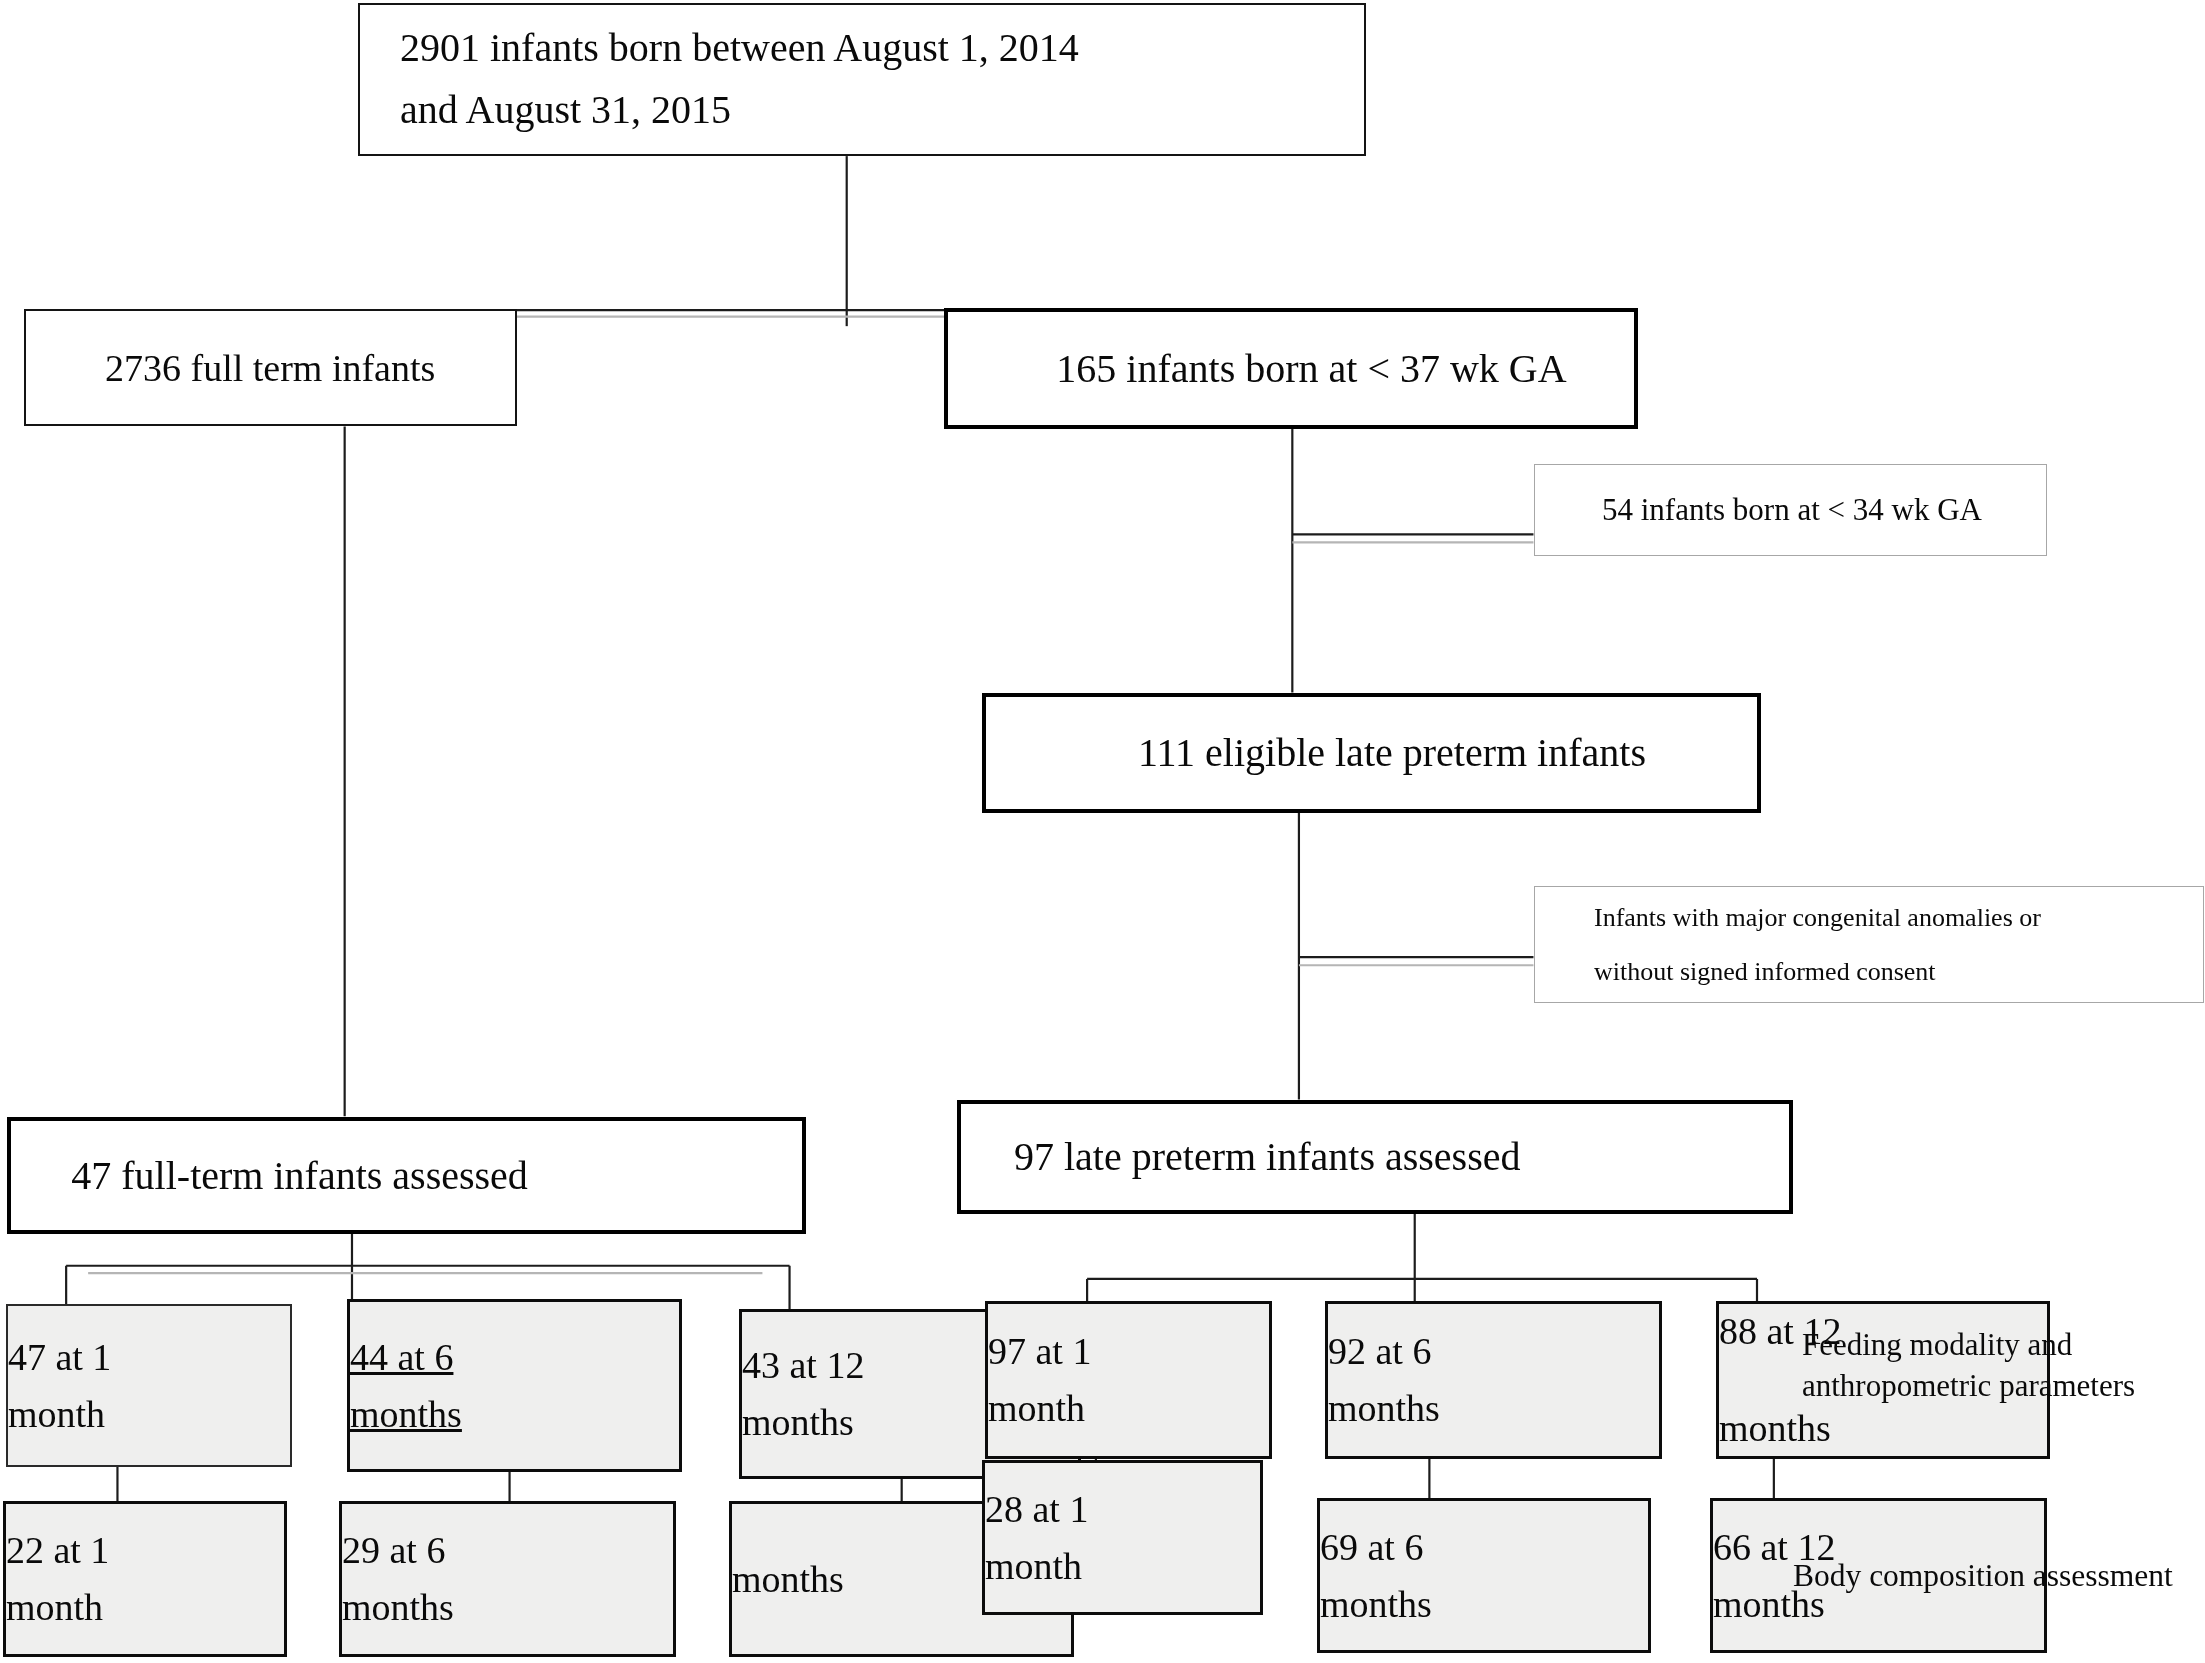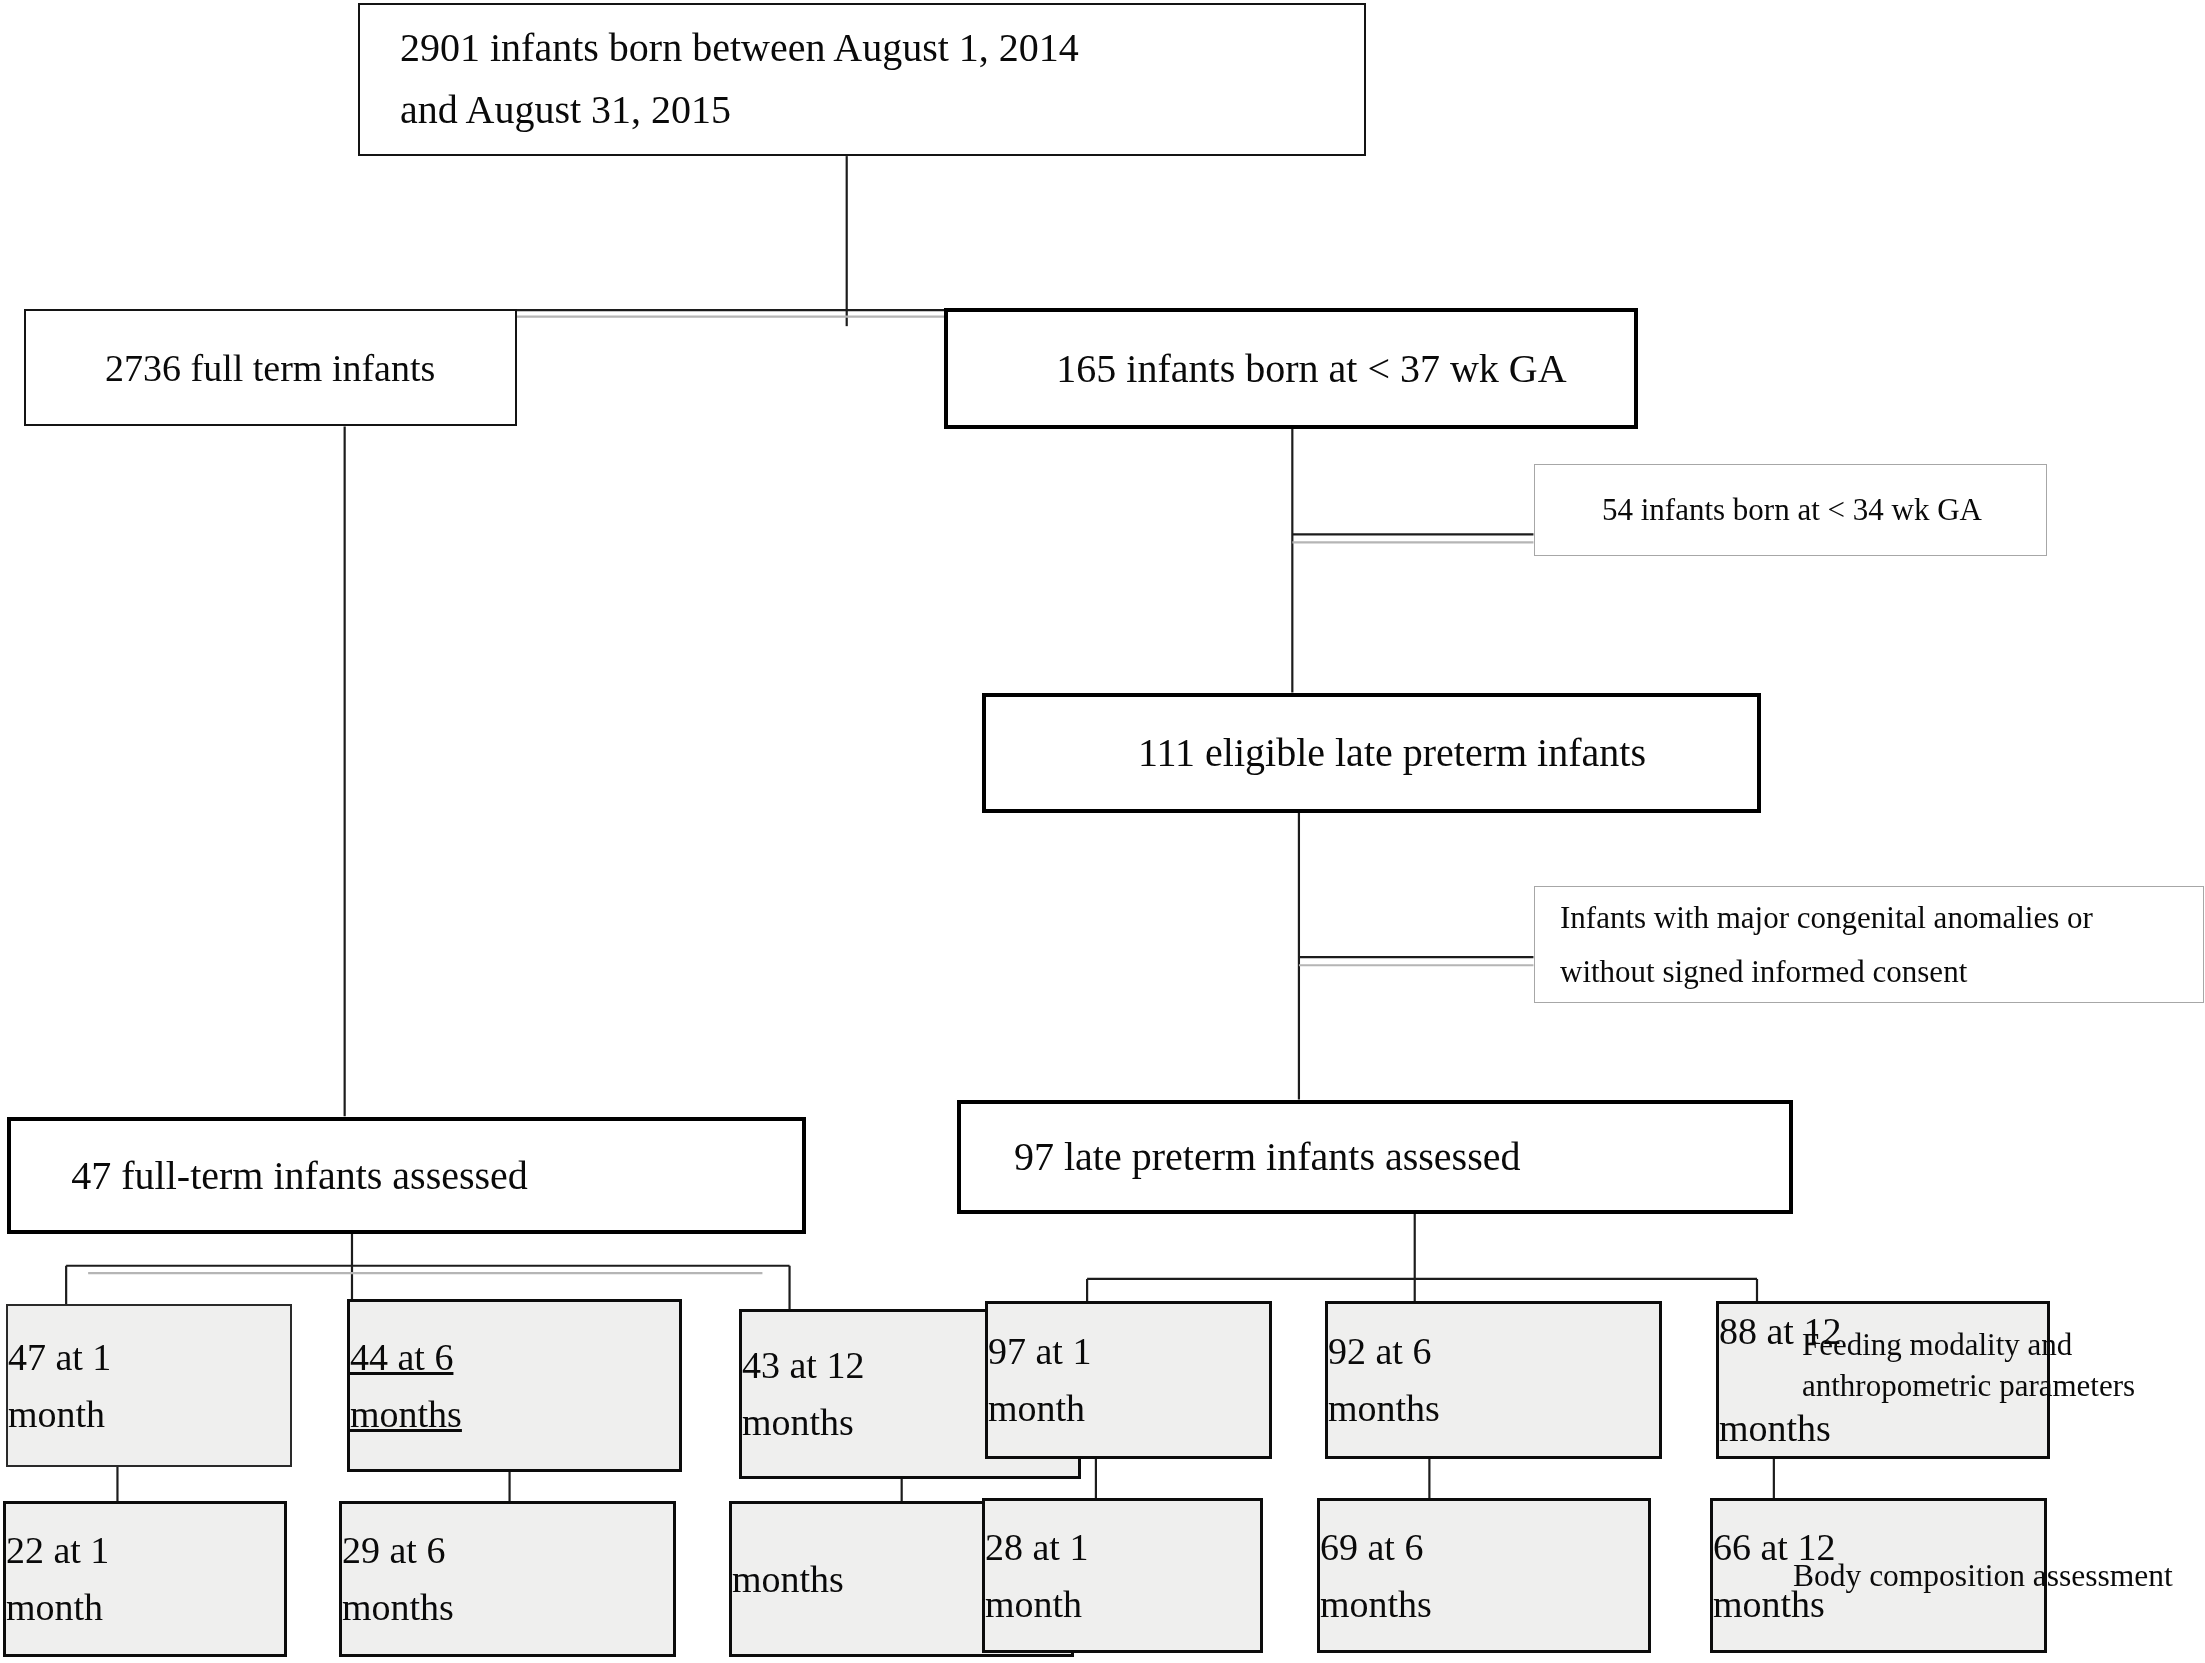--- a/index.html
+++ b/index.html
@@ -32,34 +32,34 @@
   .t-child{font-size:38px;line-height:57px;}
   .center{align-items:center;text-align:center;}
   .label{position:absolute;z-index:1;}
   
   #box-total{left:358px;top:2.9px;width:1008px;height:153px;padding-left:40px;}
   #box-total .ln{display:block;}
   #box-fullterm{left:24px;top:309px;width:493px;height:117px;padding-left:79px;font-size:38px;}
   #box-preterm37{left:944px;top:308px;width:694px;height:121px;}
   #box-54{left:1534px;top:464px;width:513px;height:92px;padding-left:67px;}
   #box-111{left:982px;top:693px;width:779px;height:120px;}
-  #box-anom{left:1534px;top:886px;width:670px;height:117px;padding-left:25px;font-size:31px;gap:12px;}
+  #box-anom{left:1534px;top:886px;width:670px;height:117px;padding-left:59px;font-size:26px;gap:12px;}
   #box-47{left:7.3px;top:1117px;width:799px;height:117px;padding-left:60px;}
   #box-97{left:957px;top:1100px;width:836px;height:114px;padding-left:53px;}
   .child{}
   #box-ft1{left:5.9px;top:1304px;width:286px;height:163px;}
   #box-ft6{left:347px;top:1299px;width:335px;height:173px;text-decoration:underline;}
   #box-ft12{left:739px;top:1309px;width:342px;height:170px;}
   #box-ftb1{left:2.9px;top:1501px;width:284px;height:156px;}
   #box-ftb6{left:339px;top:1501px;width:337px;height:156px;}
   #box-ftb12{left:729px;top:1501px;width:345px;height:156px;}
   #box-lp1{left:985px;top:1301px;width:287px;height:158px;}
   #box-lp6{left:1325px;top:1301px;width:337px;height:158px;}
   #box-lp12{left:1716px;top:1301px;width:334px;height:158px;gap:40px;}
-  #box-lpb1{left:982px;top:1498px;width:281px;height:155px;}
+  #box-lpb1{left:982px;top:1460px;width:281px;height:155px;}
   #box-lpb6{left:1317px;top:1498px;width:334px;height:155px;}
   #box-lpb12{left:1710px;top:1498px;width:337px;height:155px;}
   #label-feeding{left:1802px;top:1324px;width:411px;font-size:31px;line-height:41px;}
   #label-body{left:1793px;top:1557px;width:425px;font-size:31.5px;line-height:38px;}
 </style>
 </head>
 <body>
 
 <div id="canvas">
 

